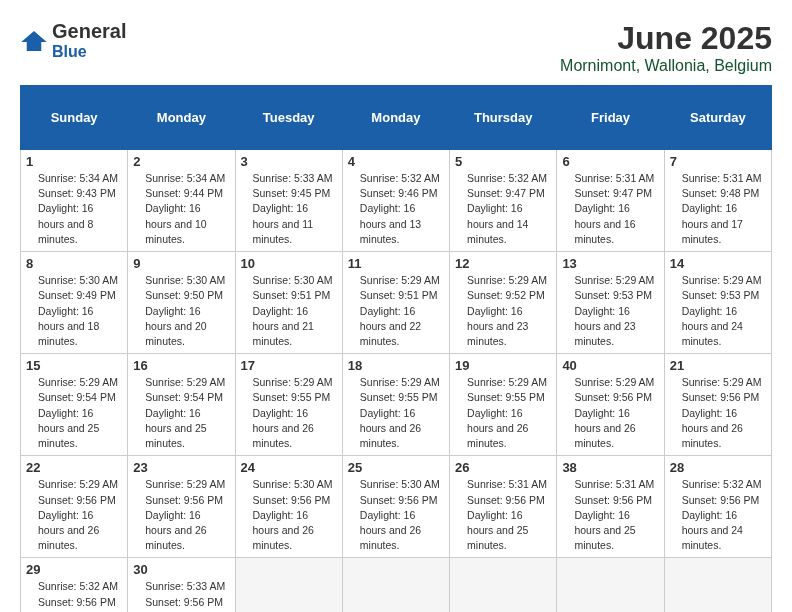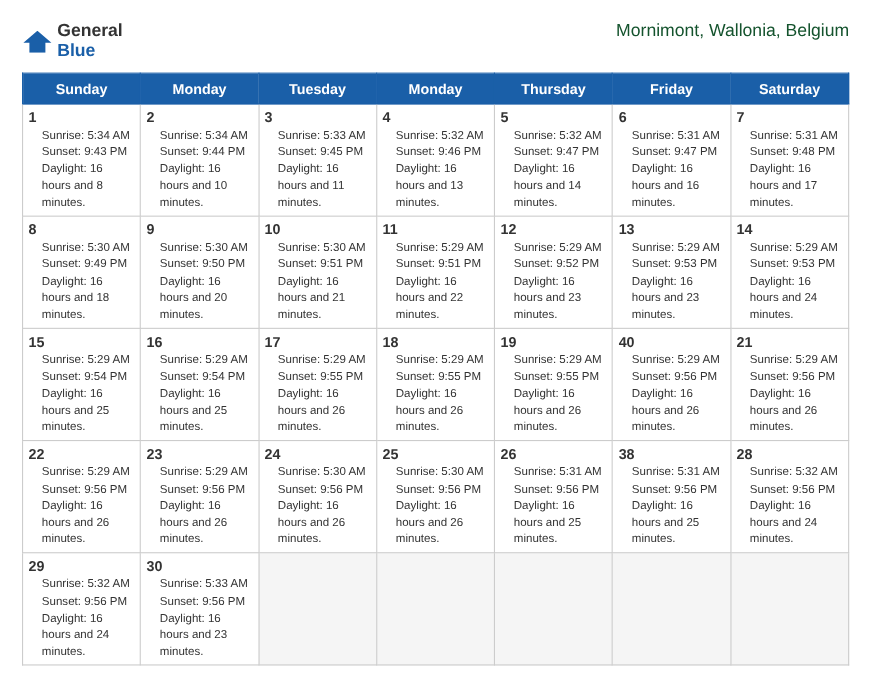--- a/index.html
+++ b/index.html
@@ -40,21 +40,21 @@
     table {
       width: 100%;
       border-collapse: collapse;
       border: 1px solid #ccc;
     }
     th {
       background-color: #1a5fa8;
       color: white;
       font-size: 13px;
       font-weight: bold;
-      padding: 6px 4px;
+      padding: 24px 4px;
       text-align: center;
       border: 1px solid #1a5fa8;
     }
     td {
       border: 1px solid #ccc;
       vertical-align: top;
       padding: 4px 5px;
       width: 108px;
       min-height: 90px;
       background: #fff;
@@ -81,25 +81,26 @@
   </style>
 </head>
 <body>
 
 <div class="header-area">
   <div class="logo">
     <svg class="logo-icon" viewBox="0 0 28 22" xmlns="http://www.w3.org/2000/svg">
       <polygon points="14,0 28,12 22,12 22,22 6,22 6,12 0,12" fill="#1a5fa8"></polygon>
     </svg>
     <div>
-      <span style="font-size:16px;font-weight:bold;color:#333;">General</span><br>
+      <span style="font-size:20px;font-weight:bold;color:#333;">General</span><br>
       <span style="font-size:16px;font-weight:bold;color:#1a5fa8;">Blue</span>
     </div>
   </div>
   <div class="title-area">
+    <div class="calendar-title">June 2025</div>
     <div class="calendar-subtitle">Mornimont, Wallonia, Belgium</div>
   </div>
 </div>
 
 <table>
   <thead>
     <tr>
     <th>Sunday</th>
         <th>Monday</th>
         <th>Tuesday</th>

